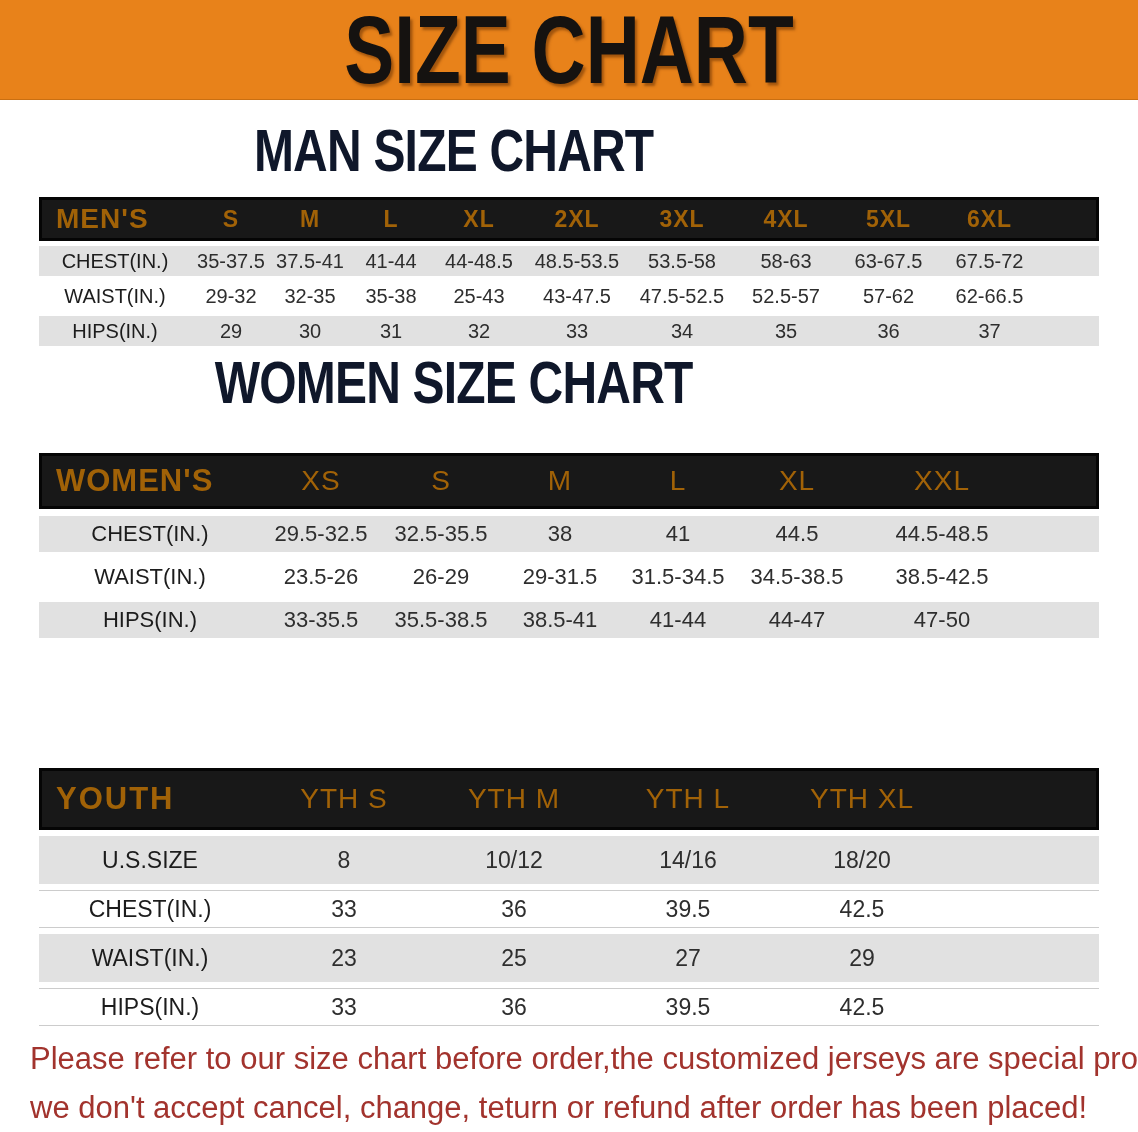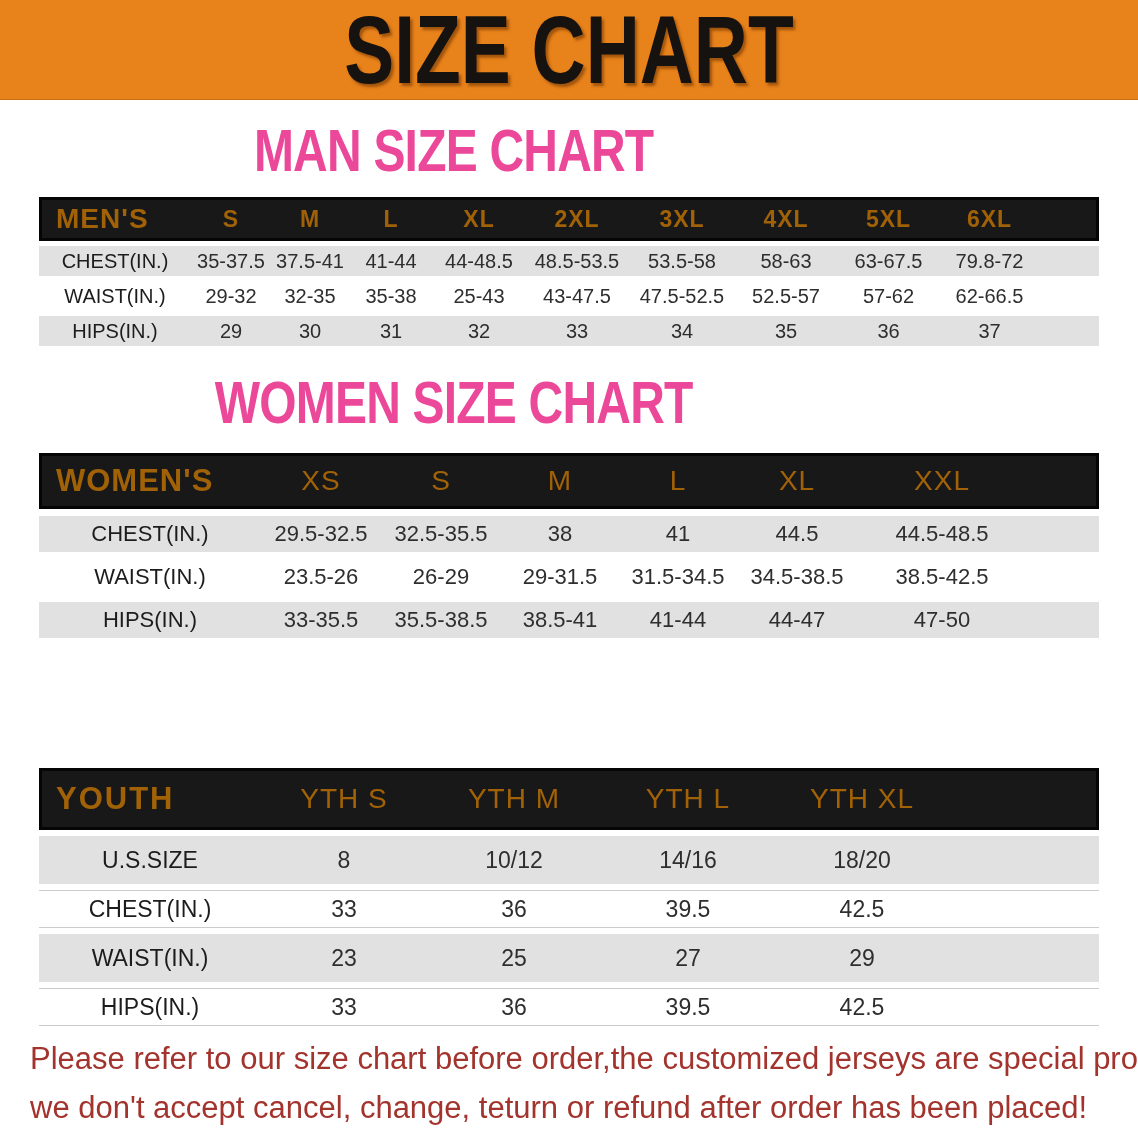--- a/index.html
+++ b/index.html
@@ -14,25 +14,25 @@
     border-bottom:1px solid #c96f12;
   }
   .banner-text{
     display:inline-block;font-size:96px;font-weight:900;color:#151210;
     letter-spacing:0px;transform:scaleX(0.78);transform-origin:center;
     text-shadow:3px 3px 3px rgba(90,40,0,0.5);white-space:nowrap;line-height:99px;
   }
   
   .section-title{
     position:absolute;left:0;width:908px;margin:0;text-align:center;
-    font-weight:800;color:#ec4899;white-space:nowrap;
+    font-weight:800;color:#0f172a;white-space:nowrap;
   }
   .section-title span{display:inline-block;font-size:60px;transform:scaleX(0.8);transform-origin:center;letter-spacing:-1px;}
   #t-men{top:116px;}
-  #t-women{top:368px;}
+  #t-women{top:348px;}
   #t-youth{top:686px;}
   
   table.chart{
     position:absolute;left:39px;width:1060px;table-layout:fixed;
     border-collapse:separate;border-spacing:0 5px;
   }
   table.chart th,table.chart td{
     text-align:center;vertical-align:middle;padding:0;overflow:hidden;white-space:nowrap;
   }
   table.chart thead th{
@@ -111,21 +111,21 @@
         <tr class="band">
           <td class="label">CHEST(IN.)</td>
           <td>35-37.5</td>
           <td>37.5-41</td>
           <td>41-44</td>
           <td>44-48.5</td>
           <td>48.5-53.5</td>
           <td>53.5-58</td>
           <td>58-63</td>
           <td>63-67.5</td>
-          <td>79.8-72</td>
+          <td>67.5-72</td>
           <td class="spacer"></td>
         </tr>
         <tr class="plain">
           <td class="label">WAIST(IN.)</td>
           <td>29-32</td>
           <td>32-35</td>
           <td>35-38</td>
           <td>25-43</td>
           <td>43-47.5</td>
           <td>47.5-52.5</td>

